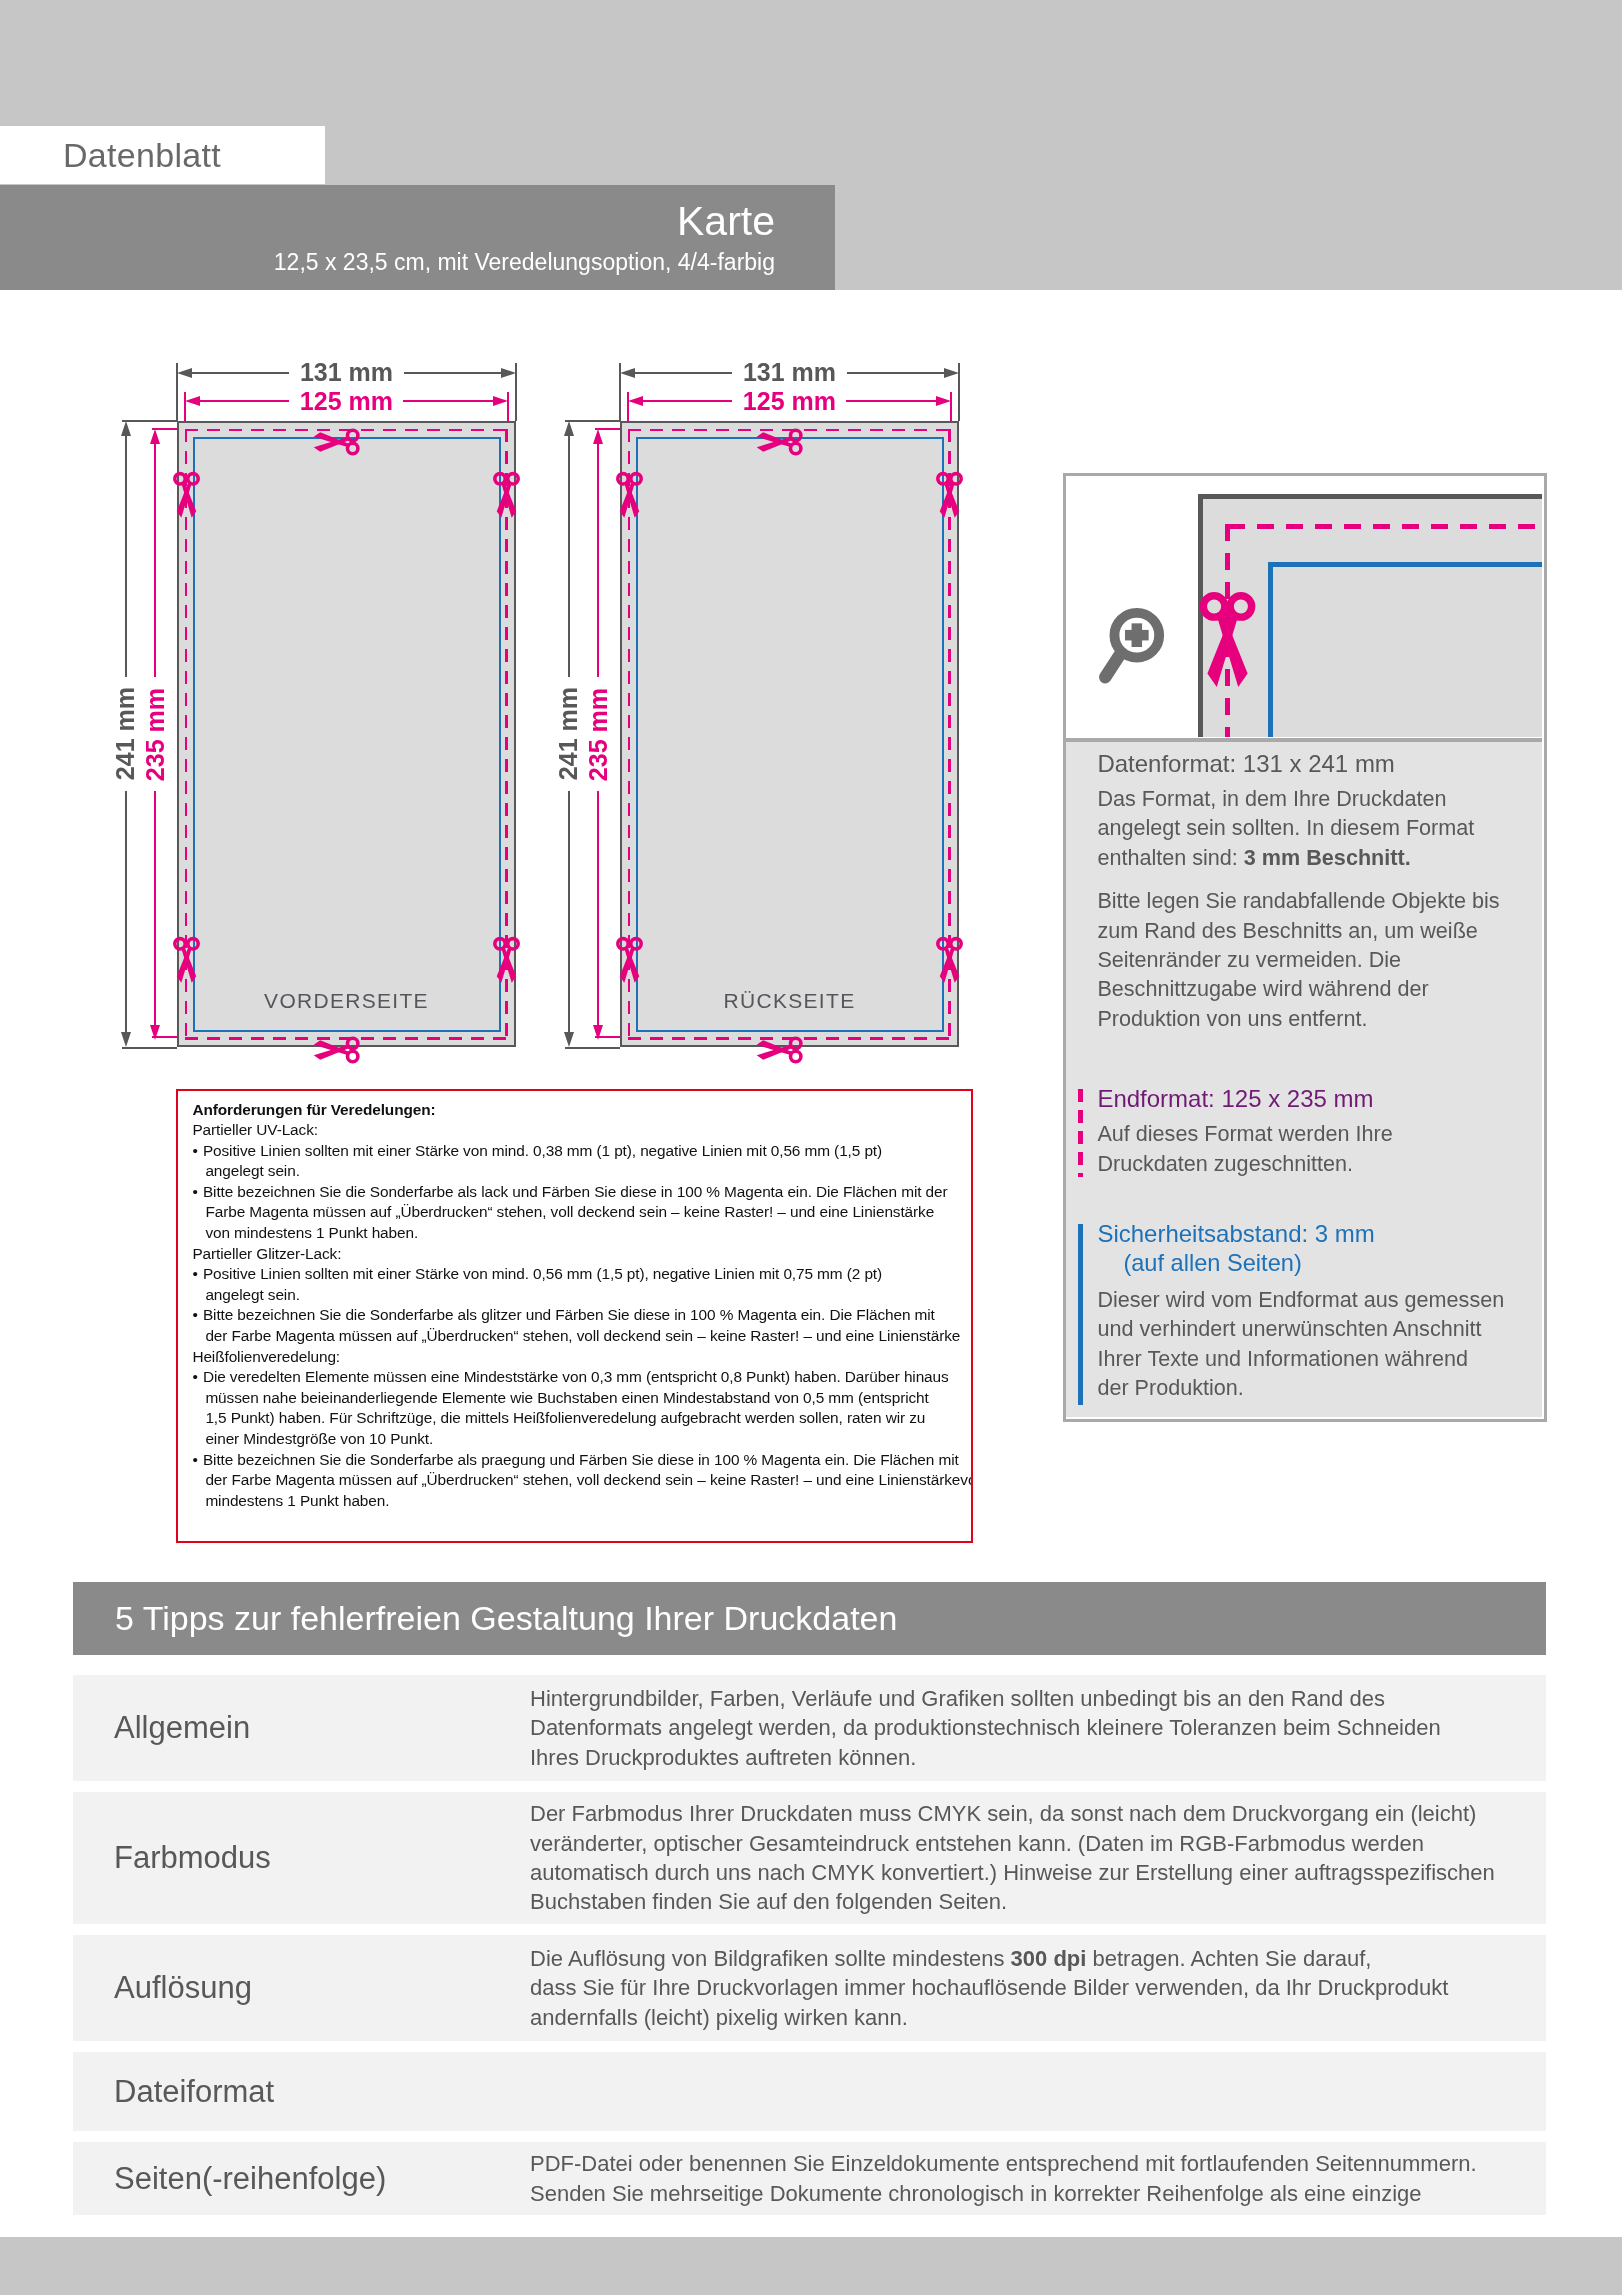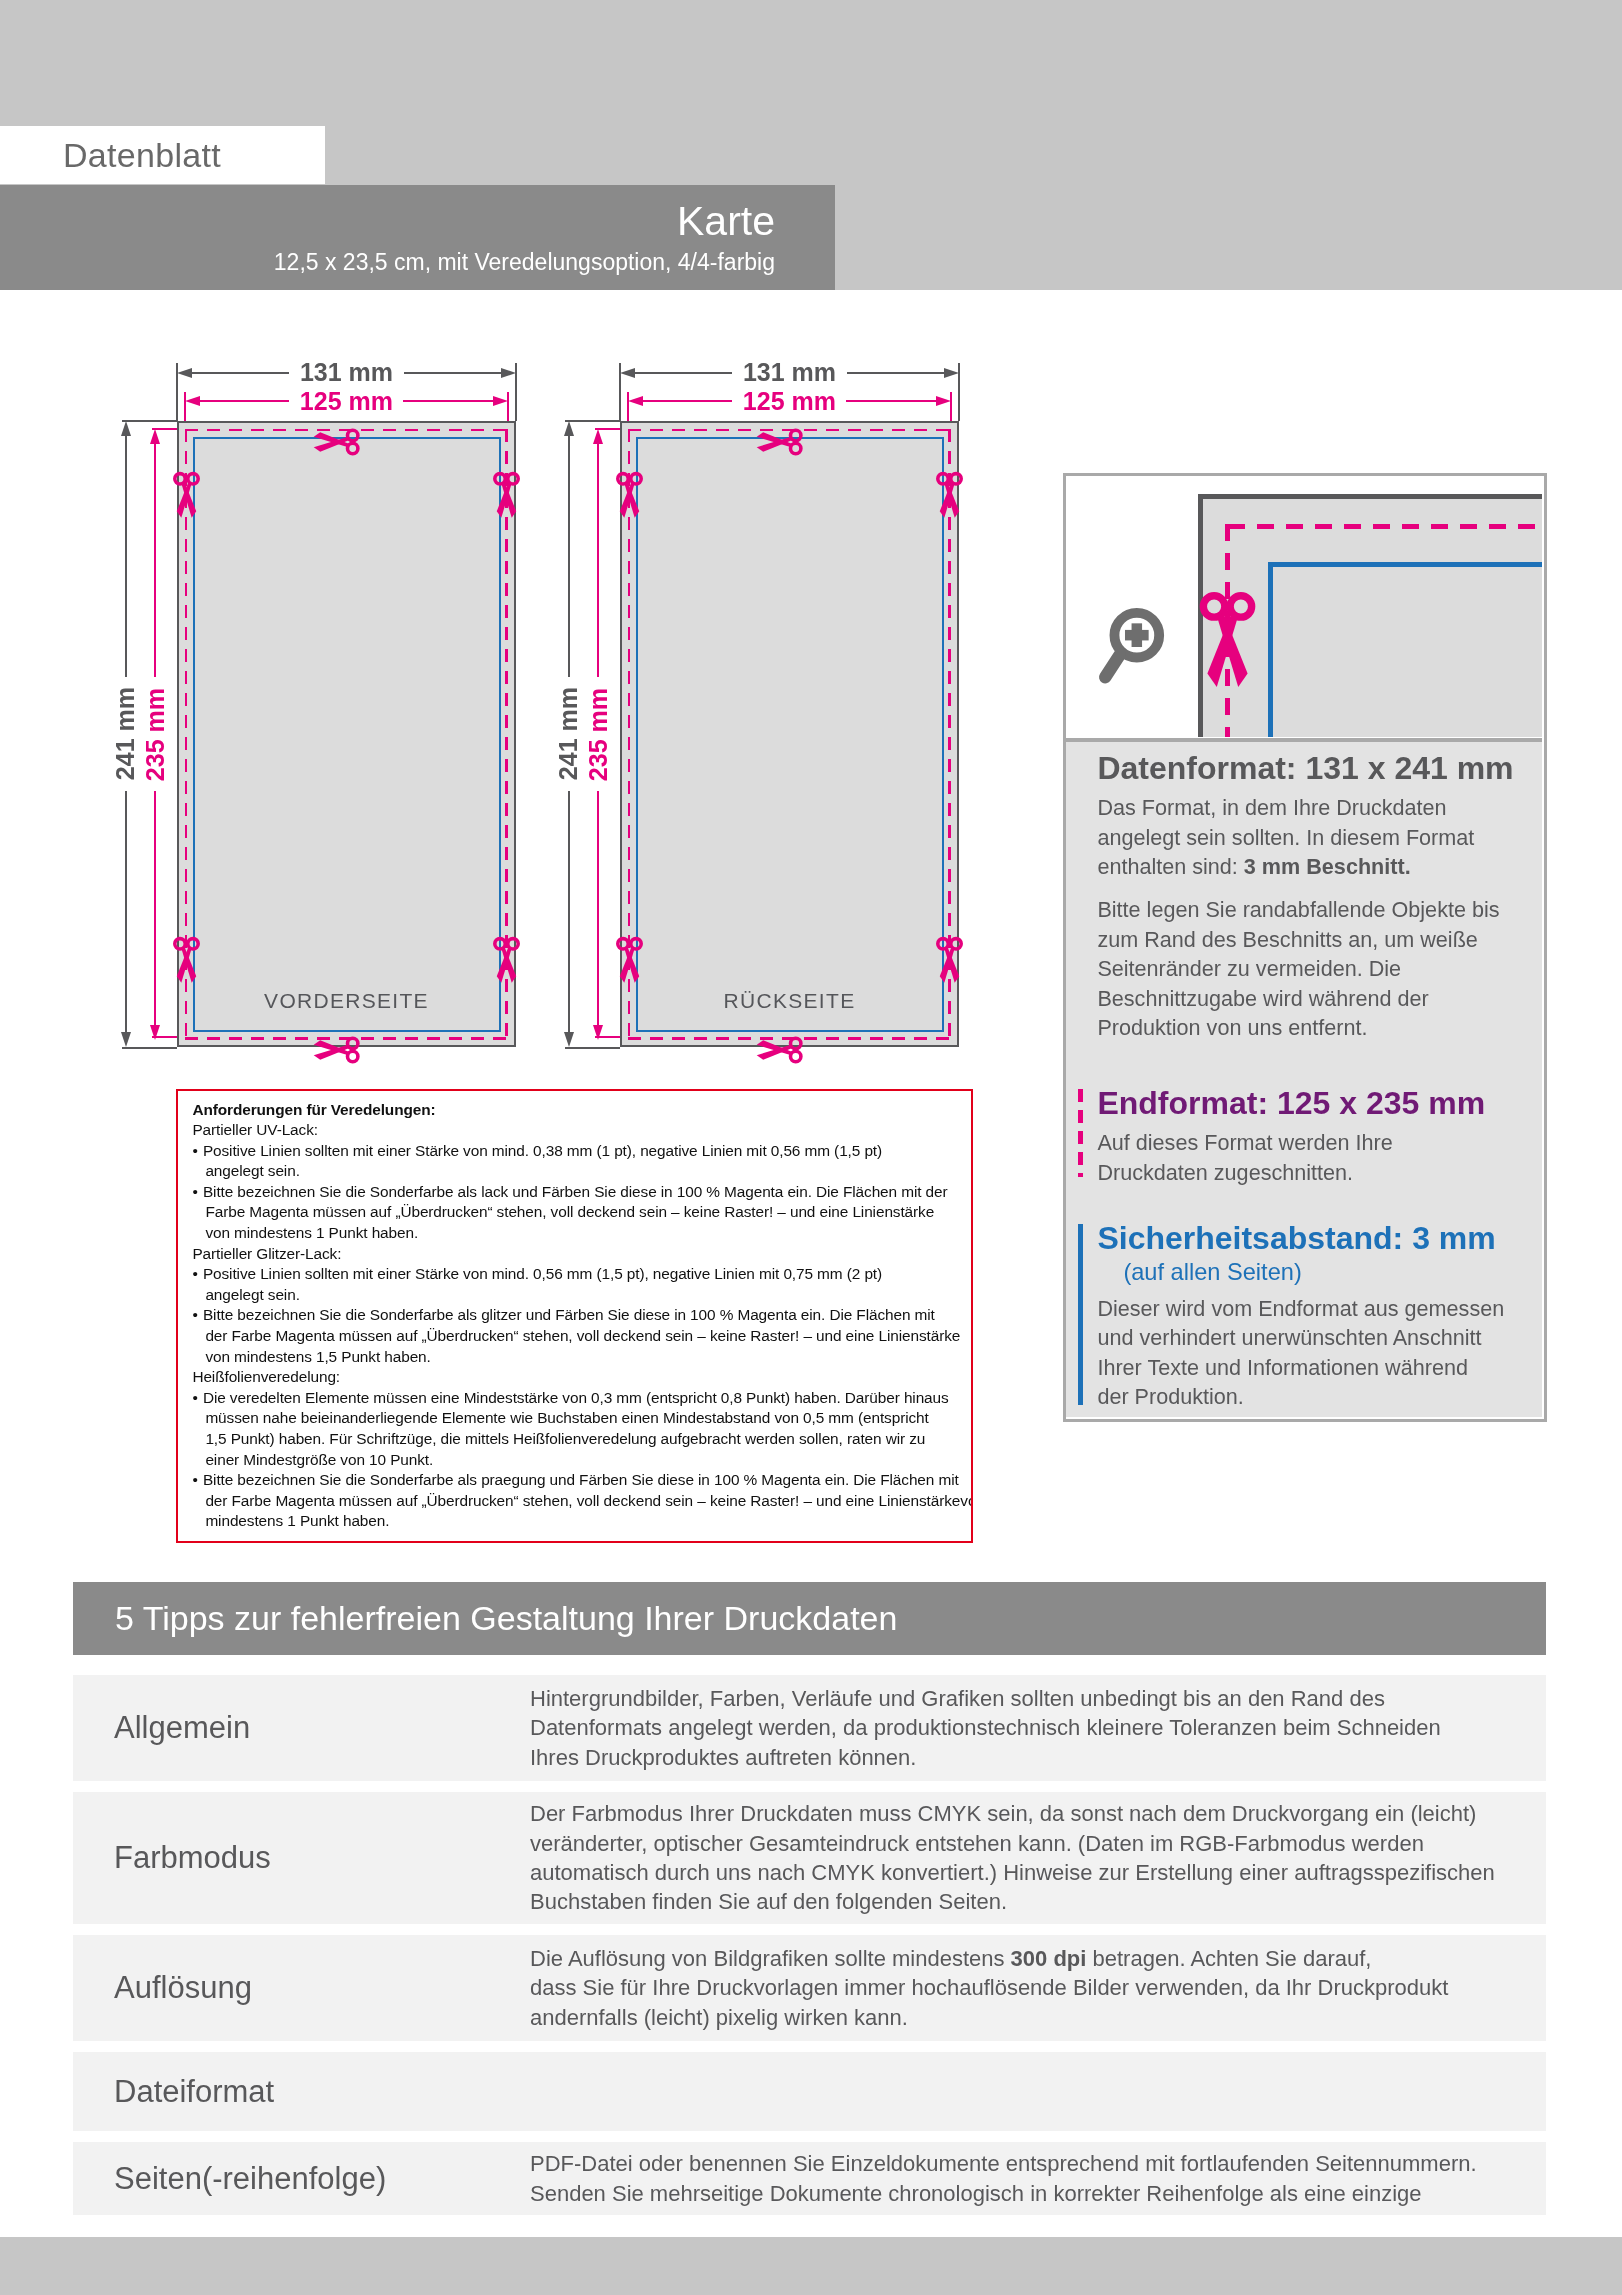--- a/index.html
+++ b/index.html
@@ -74,21 +74,21 @@
   .illus-blue-v{left:202px;top:86px;width:4.6px;height:175px;background:#1d71b8;}
   .magnifier{left:30px;top:125px;width:79px;height:92px;color:#6e6e6e;}
   .magnifier svg{width:100%;height:100%;display:block;}
   .sc-big{left:132px;top:114px;width:59px;height:108px;}
 
   .p-sec{position:absolute;left:12.4px;width:452px;}
   .p-marker{position:absolute;left:0;top:3.9px;width:4.6px;}
   .p-marker.dashed{background:repeating-linear-gradient(180deg,#e6007e 0 13px,transparent 13px 21px);}
   .p-marker.solid{background:#1d71b8;}
   .p-content{margin-left:19px;}
-  .p-title{font-size:32px;font-weight:700;white-space:nowrap;line-height:1.15;}
+  .p-title{font-size:24px;font-weight:400;white-space:nowrap;line-height:1.15;}
   .p-subtitle{font-size:23.6px;white-space:nowrap;line-height:1.3;}
   .p-para{margin-top:6.5px;}
   .p-para + .p-para{margin-top:14px;}
   .p-para .tl{font-size:21.6px;line-height:29.4px;color:#58585a;white-space:nowrap;}
 
   
   .tips-bar{left:73px;top:1582px;width:1473px;height:73px;background:#8a8a8a;
     display:flex;align-items:center;padding-left:42px;box-sizing:border-box;}
   .tips-bar span{font-size:34px;color:#fff;}
   .tips-rows{left:73px;top:1675px;width:1473px;}
@@ -314,21 +314,20 @@
         <div class="rq rq-b"><span class="bullet">•</span><span>Positive Linien sollten mit einer Stärke von mind. 0,38 mm (1 pt), negative Linien mit 0,56 mm (1,5 pt)</span></div>
         <div class="rq rq-c">angelegt sein.</div>
         <div class="rq rq-b"><span class="bullet">•</span><span>Bitte bezeichnen Sie die Sonderfarbe als lack und Färben Sie diese in 100 % Magenta ein. Die Flächen mit der</span></div>
         <div class="rq rq-c">Farbe Magenta müssen auf „Überdrucken“ stehen, voll deckend sein – keine Raster! – und eine Linienstärke</div>
         <div class="rq rq-c">von mindestens 1 Punkt haben.</div>
         <div class="rq rq-s">Partieller Glitzer-Lack:</div>
         <div class="rq rq-b"><span class="bullet">•</span><span>Positive Linien sollten mit einer Stärke von mind. 0,56 mm (1,5 pt), negative Linien mit 0,75 mm (2 pt)</span></div>
         <div class="rq rq-c">angelegt sein.</div>
         <div class="rq rq-b"><span class="bullet">•</span><span>Bitte bezeichnen Sie die Sonderfarbe als glitzer und Färben Sie diese in 100 % Magenta ein. Die Flächen mit</span></div>
         <div class="rq rq-c">der Farbe Magenta müssen auf „Überdrucken“ stehen, voll deckend sein – keine Raster! – und eine Linienstärke</div>
-        <div class="rq rq-c">von mindestens 1,5 Punkt haben.</div>
         <div class="rq rq-s">Heißfolienveredelung:</div>
         <div class="rq rq-b"><span class="bullet">•</span><span>Die veredelten Elemente müssen eine Mindeststärke von 0,3 mm (entspricht 0,8 Punkt) haben. Darüber hinaus</span></div>
         <div class="rq rq-c">müssen nahe beieinanderliegende Elemente wie Buchstaben einen Mindestabstand von 0,5 mm (entspricht</div>
         <div class="rq rq-c">1,5 Punkt) haben. Für Schriftzüge, die mittels Heißfolienveredelung aufgebracht werden sollen, raten wir zu</div>
         <div class="rq rq-c">einer Mindestgröße von 10 Punkt.</div>
         <div class="rq rq-b"><span class="bullet">•</span><span>Bitte bezeichnen Sie die Sonderfarbe als praegung und Färben Sie diese in 100 % Magenta ein. Die Flächen mit</span></div>
         <div class="rq rq-c">der Farbe Magenta müssen auf „Überdrucken“ stehen, voll deckend sein – keine Raster! – und eine Linienstärkevon</div>
         <div class="rq rq-c">mindestens 1 Punkt haben.</div>
       </div>
   </div>

